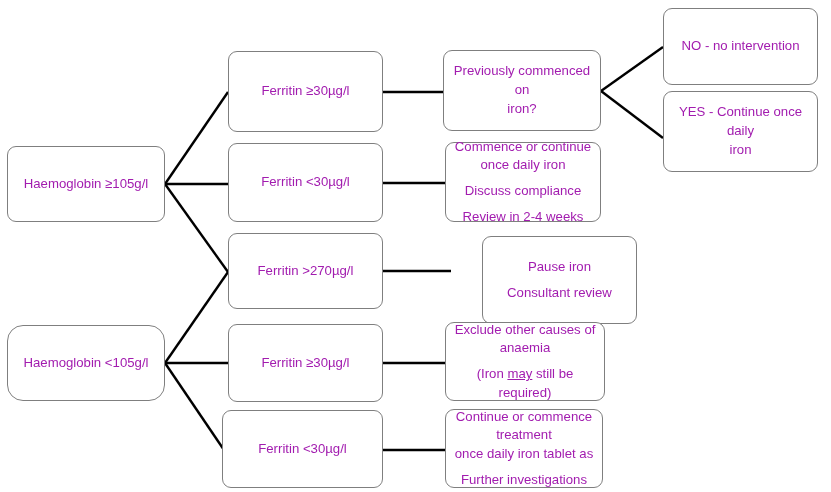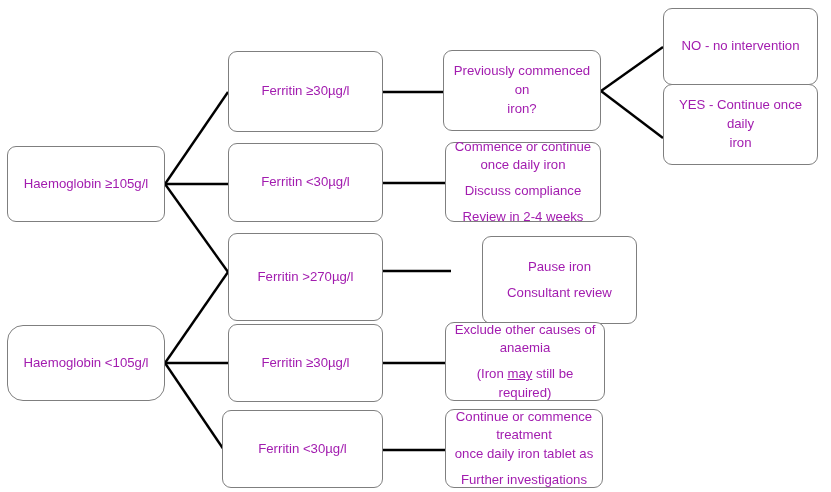--- a/index.html
+++ b/index.html
@@ -91,21 +91,21 @@
   </div>
 
   <div class="node" style="left:228px; top:51px; width:155px; height:81px;">
     <span class="ln">Ferritin ≥30µg/l</span>
   </div>
 
   <div class="node" style="left:228px; top:143px; width:155px; height:79px;">
     <span class="ln">Ferritin &lt;30µg/l</span>
   </div>
 
-  <div class="node" style="left:228px; top:233px; width:155px; height:88px;">
+  <div class="node" style="left:228px; top:233px; width:155px; height:76px;">
     <span class="ln">Ferritin &gt;270µg/l</span>
   </div>
 
   <div class="node" style="left:228px; top:324px; width:155px; height:78px;">
     <span class="ln">Ferritin ≥30µg/l</span>
   </div>
 
   <div class="node" style="left:222px; top:410px; width:161px; height:78px;">
     <span class="ln">Ferritin &lt;30µg/l</span>
   </div>
@@ -157,20 +157,20 @@
     </div>
     <div class="para">
       <span class="ln">Further investigations</span>
     </div>
   </div>
 
   <div class="node" style="left:663px; top:8px; width:155px; height:77px;">
     <span class="ln">NO - no intervention</span>
   </div>
 
-  <div class="node" style="left:663px; top:84px; width:155px; height:81px;">
+  <div class="node" style="left:663px; top:91px; width:155px; height:81px;">
     <div class="para">
       <span class="ln">YES - Continue once daily</span>
       <span class="ln">iron</span>
     </div>
   </div>
 
 </div>
 
 </body></html>

